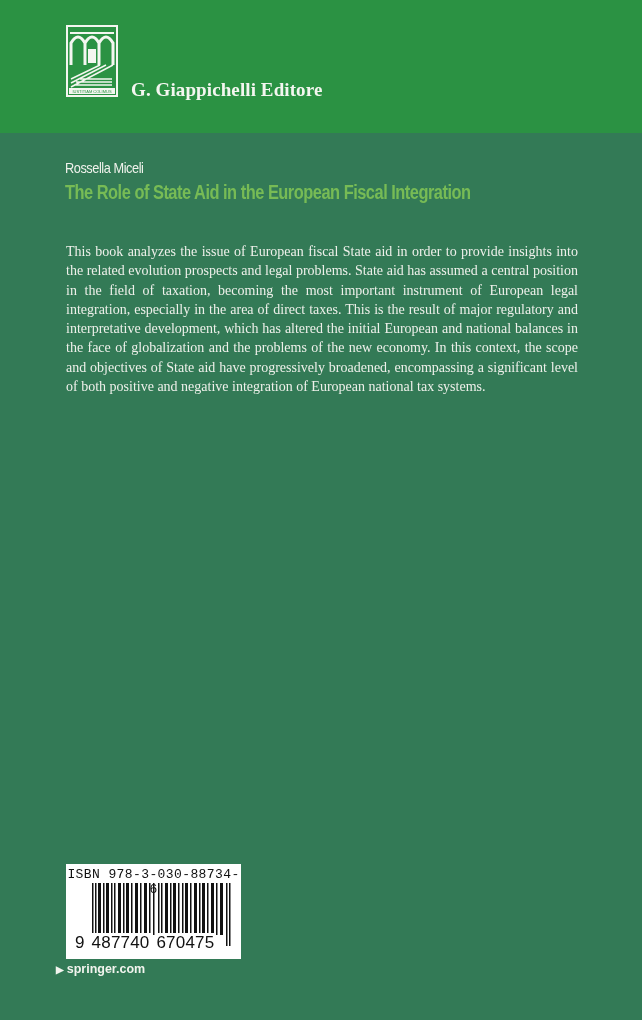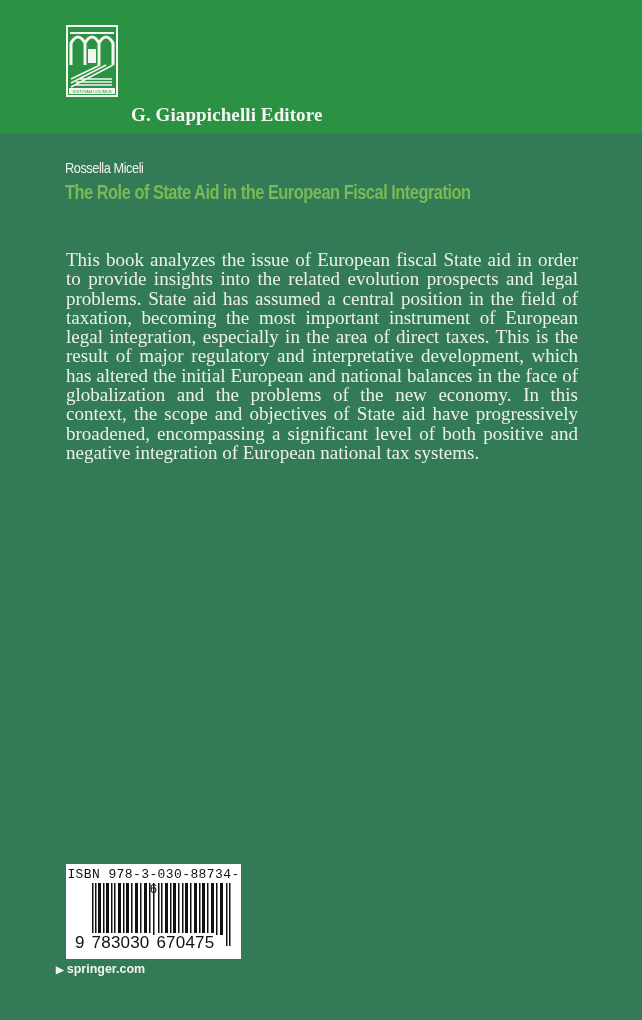--- a/index.html
+++ b/index.html
@@ -14,40 +14,39 @@
     background: #2b9243;
   }
   .logo {
     position: absolute; left: 66px; top: 25px; width: 52px; height: 72px;
   }
   .publisher {
     position: absolute; left: 131px; top: 79px;
     color: #f4f6f0; font-size: 19px; font-weight: bold;
     font-family: "Liberation Serif", serif;
     letter-spacing: 0.1px;
-    margin-top: 25px;
   }
   .author {
     position: absolute; left: 65px; top: 160px;
     color: #f0f2ec; font-size: 14.5px;
     font-family: "Liberation Sans", sans-serif;
     letter-spacing: -0.5px;
     transform: scaleX(0.88); transform-origin: left top;
   }
   .title {
     position: absolute; left: 65px; top: 181px;
     color: #77bb55; font-size: 20px; font-weight: bold;
     font-family: "Liberation Sans", sans-serif;
     letter-spacing: -0.6px;
     transform: scaleX(0.82); transform-origin: left top;
     white-space: nowrap;
   }
   .blurb {
-    position: absolute; left: 66px; top: 250px; width: 512px;
-    color: #eef0ea; font-size: 19px; line-height: 19.3px;
+    position: absolute; left: 66px; top: 242px; width: 512px;
+    color: #eef0ea; font-size: 14px; line-height: 19.3px;
     text-align: justify;
     font-family: "Liberation Serif", serif;
   }
   .isbn-box {
     position: absolute; left: 66px; top: 864px; width: 175px; height: 95px;
     background: #ffffff;
   }
   .isbn-text {
     position: absolute; left: 0; top: 3px; width: 175px; text-align: center;
     font-family: "Liberation Mono", monospace; font-size: 13px; color: #111;
@@ -125,20 +124,20 @@
       <rect x="115" y="0" width="1.5" height="52"></rect>
         <rect x="119" y="0" width="3" height="52"></rect>
       <rect x="124" y="0" width="1.5" height="52"></rect>
         <rect x="128" y="0" width="3" height="52"></rect>
       <rect x="134" y="0" width="1.5" height="63"></rect>
         <rect x="137" y="0" width="1.5" height="63"></rect>
     </g>
   </svg>
   <div class="barcode-digits">
     <span>9</span>
-    <span>783030</span>
+    <span>487740</span>
     <span>670475</span>
   </div>
 </div>
 
 <div class="springer">
   <span class="arrow">▶</span><span>springer.com</span>
 </div>
 
 </body></html>

